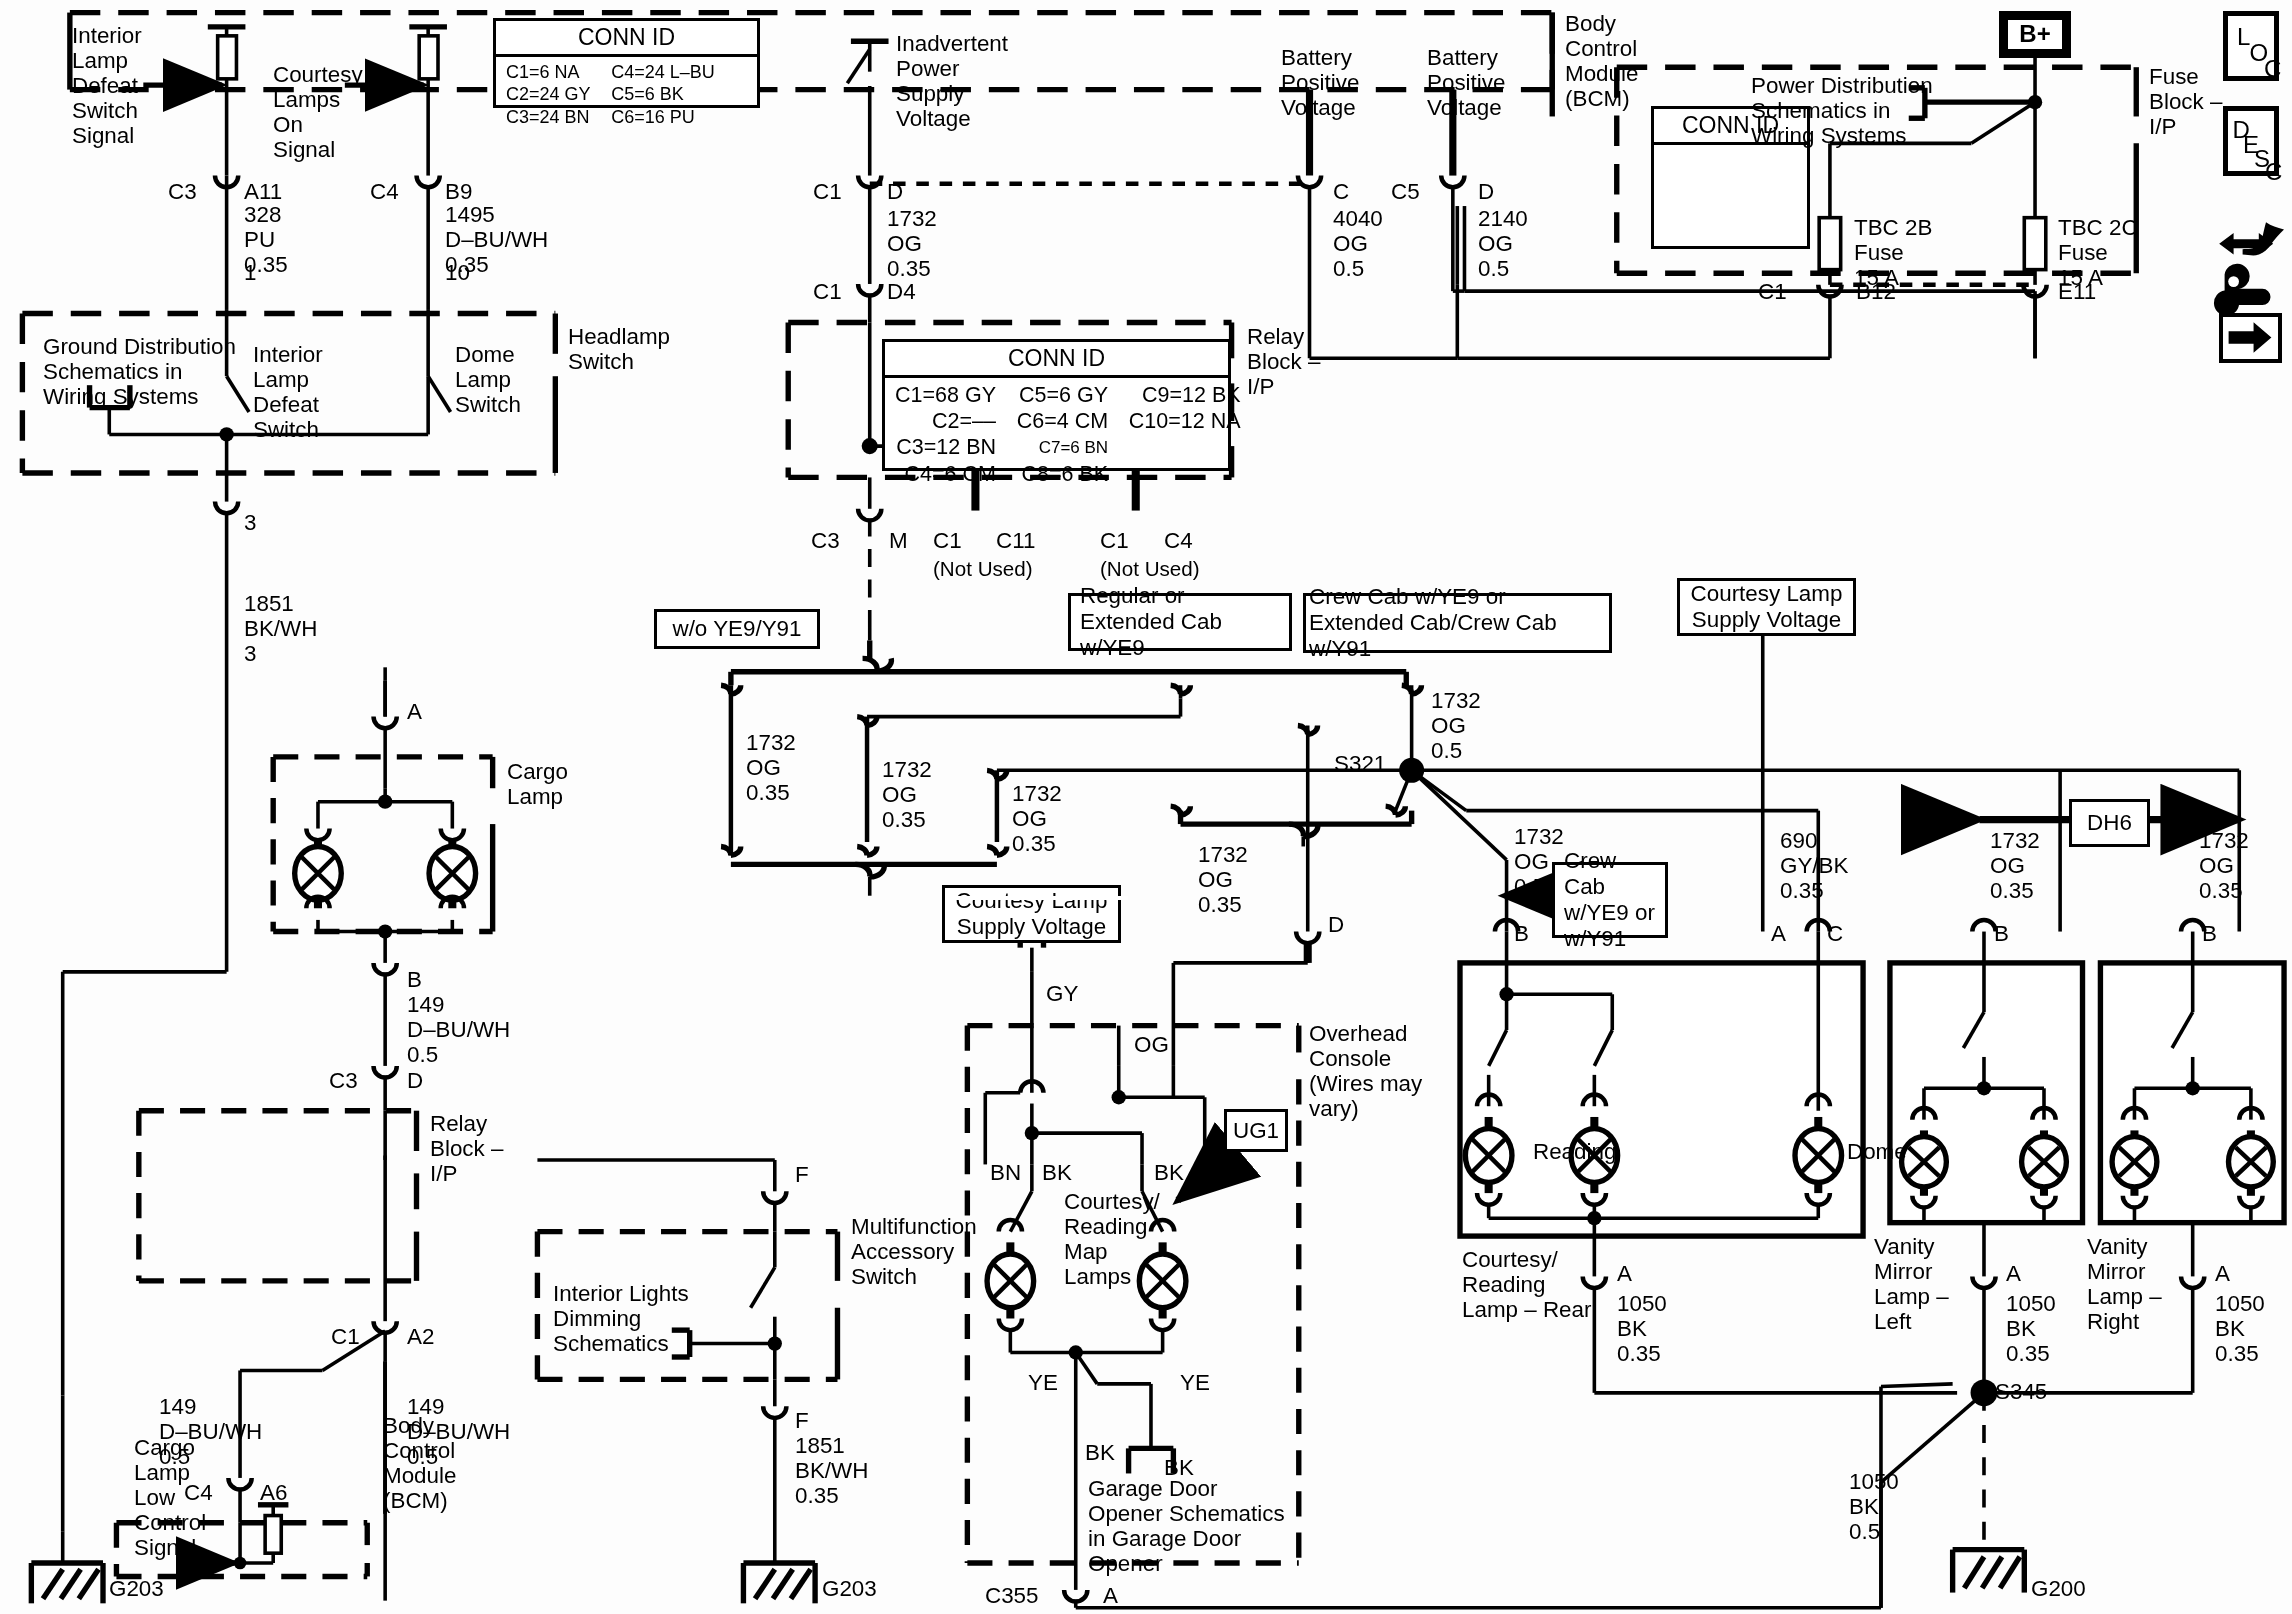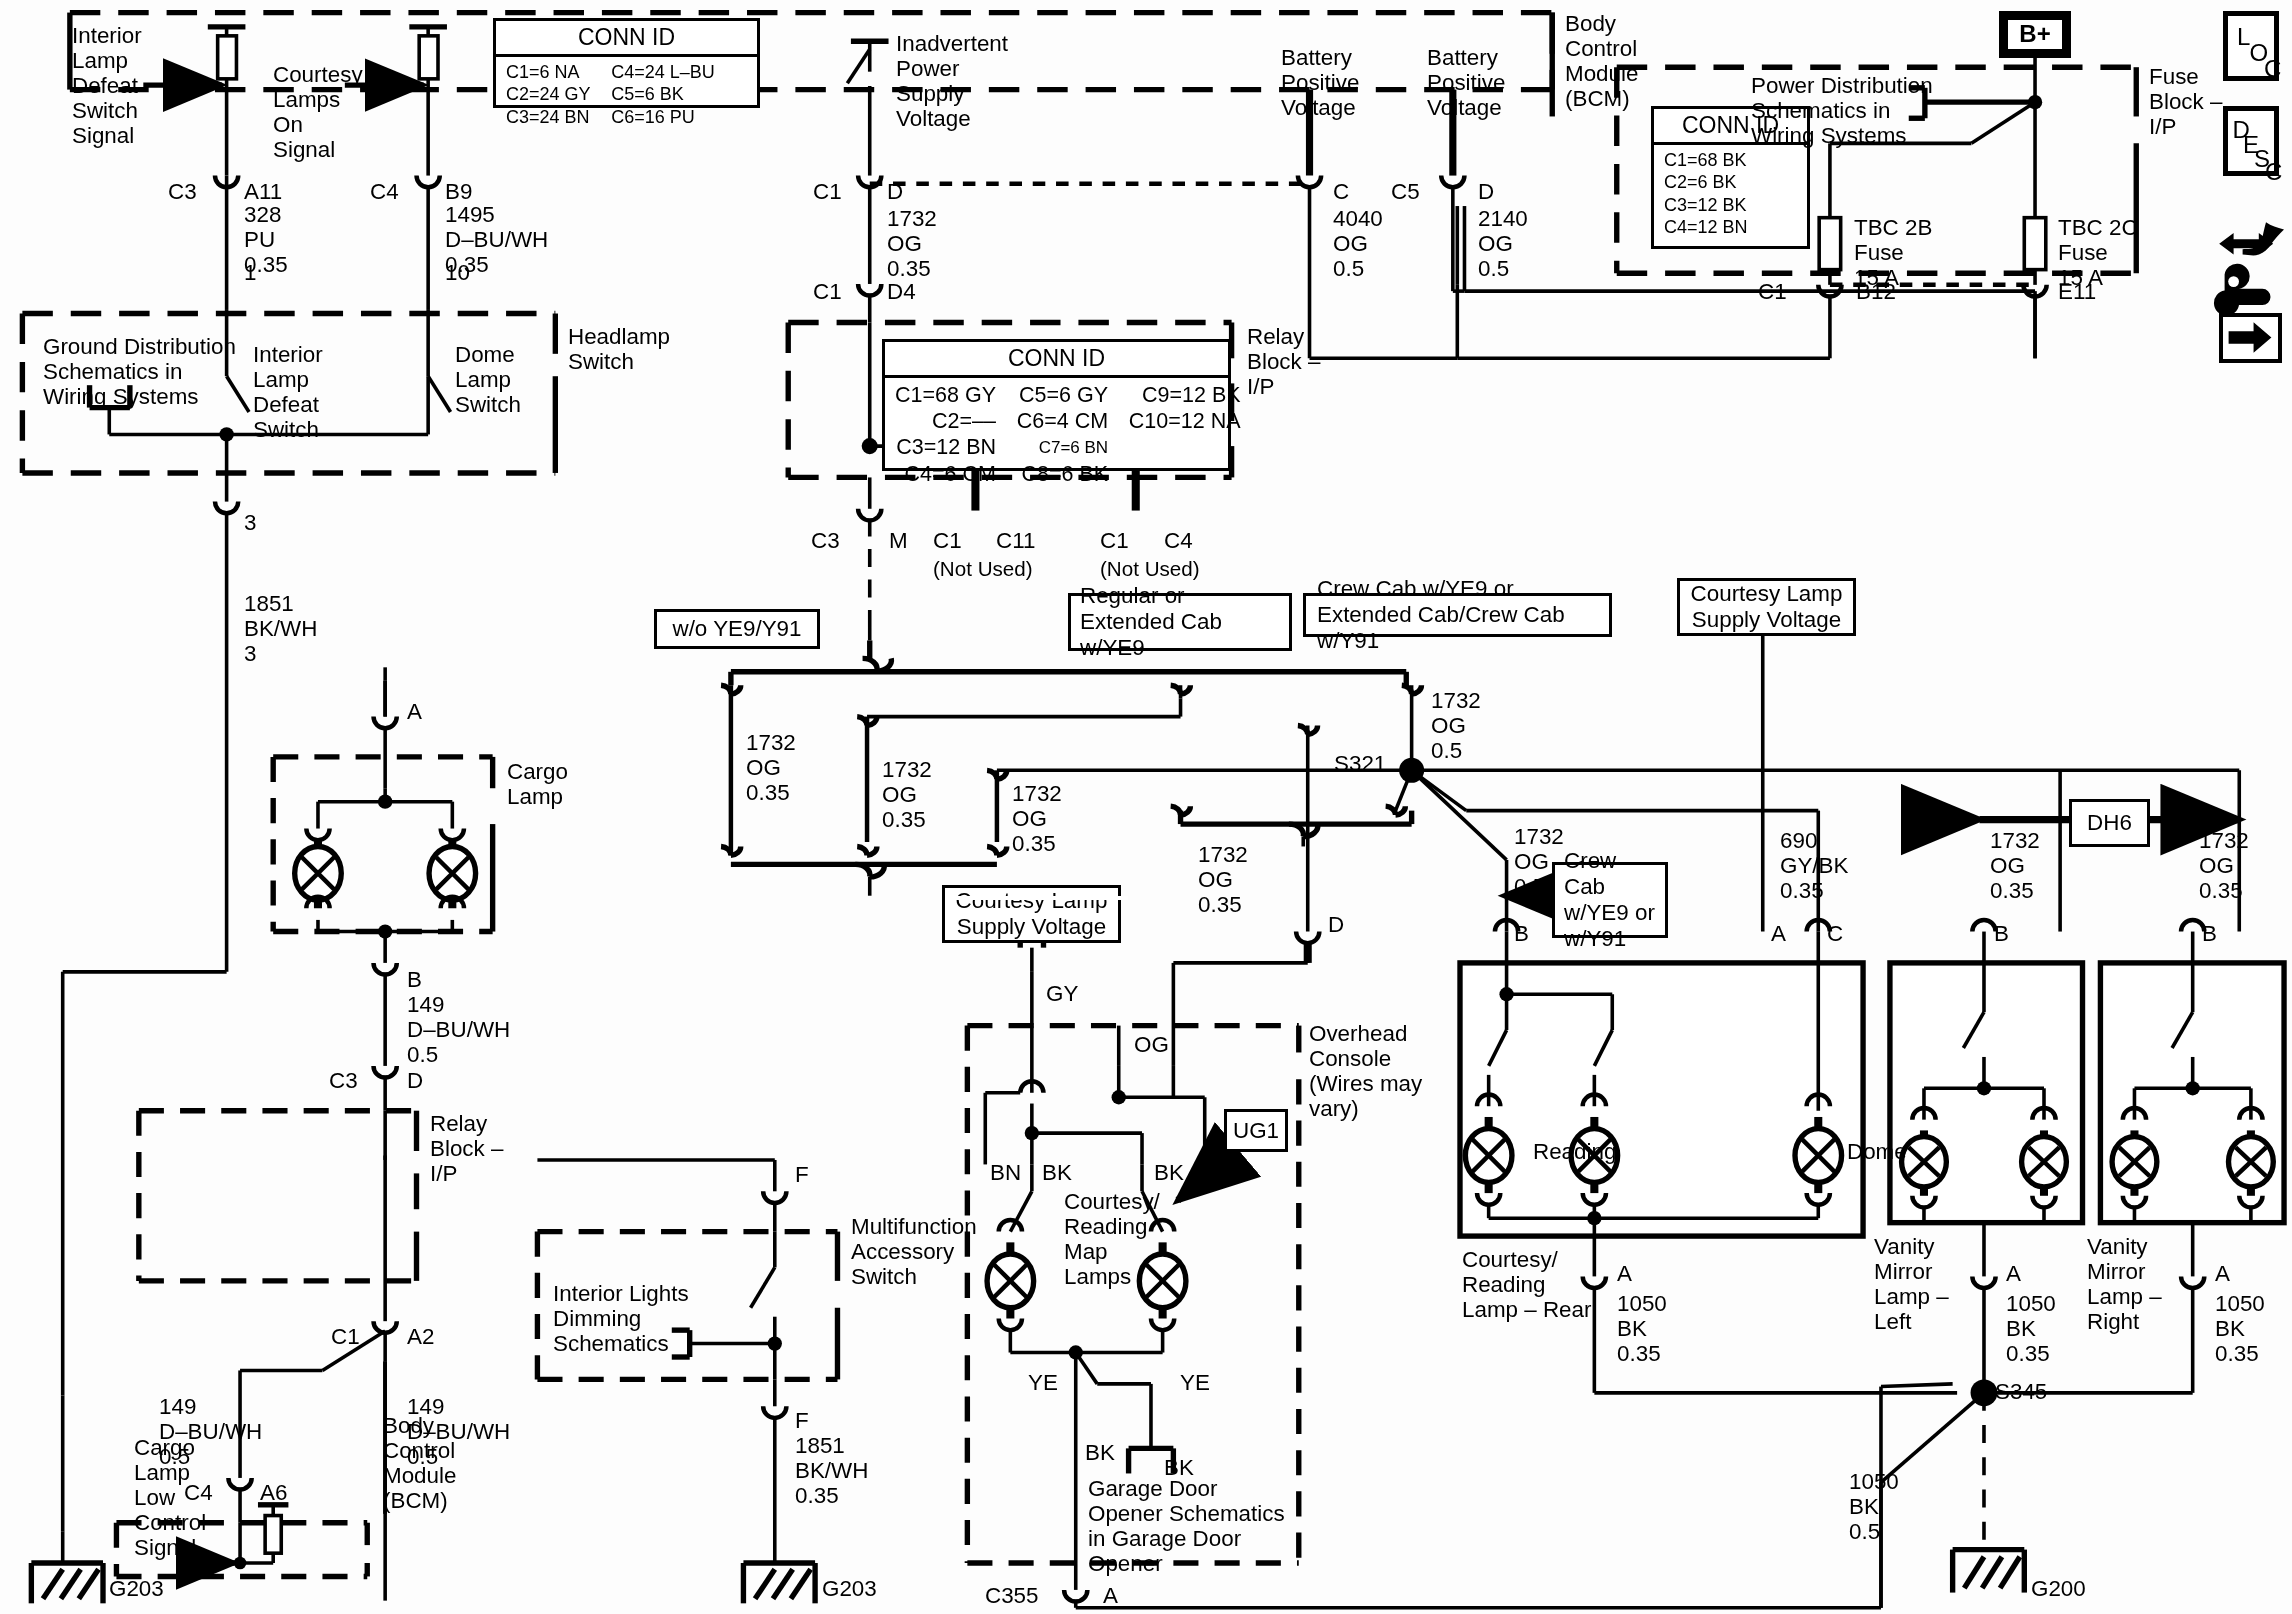--- a/index.html
+++ b/index.html
@@ -611,38 +611,20 @@
               <td>C3=24 BN</td>
               <td>C6=16 PU</td>
             </tr>
     </tbody>
         </table>
   </div>
 </div>
 
 <div class="connbox" style="left:1651px;top:106px;width:159px;height:143px;">
   <div class="hdr">CONN ID</div>
-  <div class="rows">
-    <table style="border-collapse:collapse;">
-          <tbody>
-      <tr>
-              <td>C1=68 BK</td>
-            </tr>
-      <tr>
-              <td>C2=6 BK</td>
-            </tr>
-      <tr>
-              <td>C3=12 BK</td>
-            </tr>
-      <tr>
-              <td>C4=12 BN</td>
-            </tr>
-    </tbody>
-        </table>
-  </div>
 </div>
 
 <div class="connbox" style="left:882px;top:339px;width:349px;height:132px;">
   <div class="hdr">CONN ID</div>
   <div class="rows" style="font-size:21.5px;text-align:right;">
     <table style="border-collapse:collapse;">
           <tbody>
       <tr>
               <td style="font-size:21.5px">C1=68 GY</td>
               <td style="font-size:21.5px">C5=6 GY</td>
@@ -733,21 +715,21 @@
 <div class="lbl" style="left:244px;top:202px;"><span>328</span><br><span>PU</span><br><span>0.35</span></div>
 <div class="lbl" style="left:445px;top:202px;"><span>1495</span><br><span>D–BU/WH</span><br><span>0.35</span></div>
 <div class="lbl" style="left:244px;top:591px;"><span>1851</span><br><span>BK/WH</span><br><span>3</span></div>
 <div class="lbl" style="left:887px;top:206px;"><span>1732</span><br><span>OG</span><br><span>0.35</span></div>
 <div class="lbl" style="left:1333px;top:206px;"><span>4040</span><br><span>OG</span><br><span>0.5</span></div>
 <div class="lbl" style="left:1478px;top:206px;"><span>2140</span><br><span>OG</span><br><span>0.5</span></div>
 
 <div class="tbox" style="left:654px;top:609px;width:166px;height:40px;">w/o YE9/Y91</div>
 <div class="tbox" style="left:1068px;top:593px;width:224px;height:58px;text-align:left;justify-content:flex-start;padding-left:9px;">Regular or Extended
 Cab w/YE9</div>
-<div class="tbox" style="left:1303px;top:593px;width:309px;height:44px;text-align:left;justify-content:flex-start;padding-left:11px;">Crew Cab w/YE9 or
+<div class="tbox" style="left:1303px;top:593px;width:309px;height:60px;text-align:left;justify-content:flex-start;padding-left:3px;">Crew Cab w/YE9 or
 Extended Cab/Crew Cab w/Y91</div>
 <div class="tbox" style="left:1552px;top:862px;width:116px;height:76px;text-align:left;justify-content:flex-start;padding-left:9px;">Crew Cab
 w/YE9 or
 w/Y91</div>
 <div class="tbox" style="left:2069px;top:799px;width:81px;height:48px;">DH6</div>
 
 <div class="tbox" style="left:1677px;top:578px;width:179px;height:58px;">Courtesy Lamp
 Supply Voltage</div>
 <div class="tbox" style="left:942px;top:885px;width:179px;height:58px;">Courtesy Lamp
 Supply Voltage</div>

